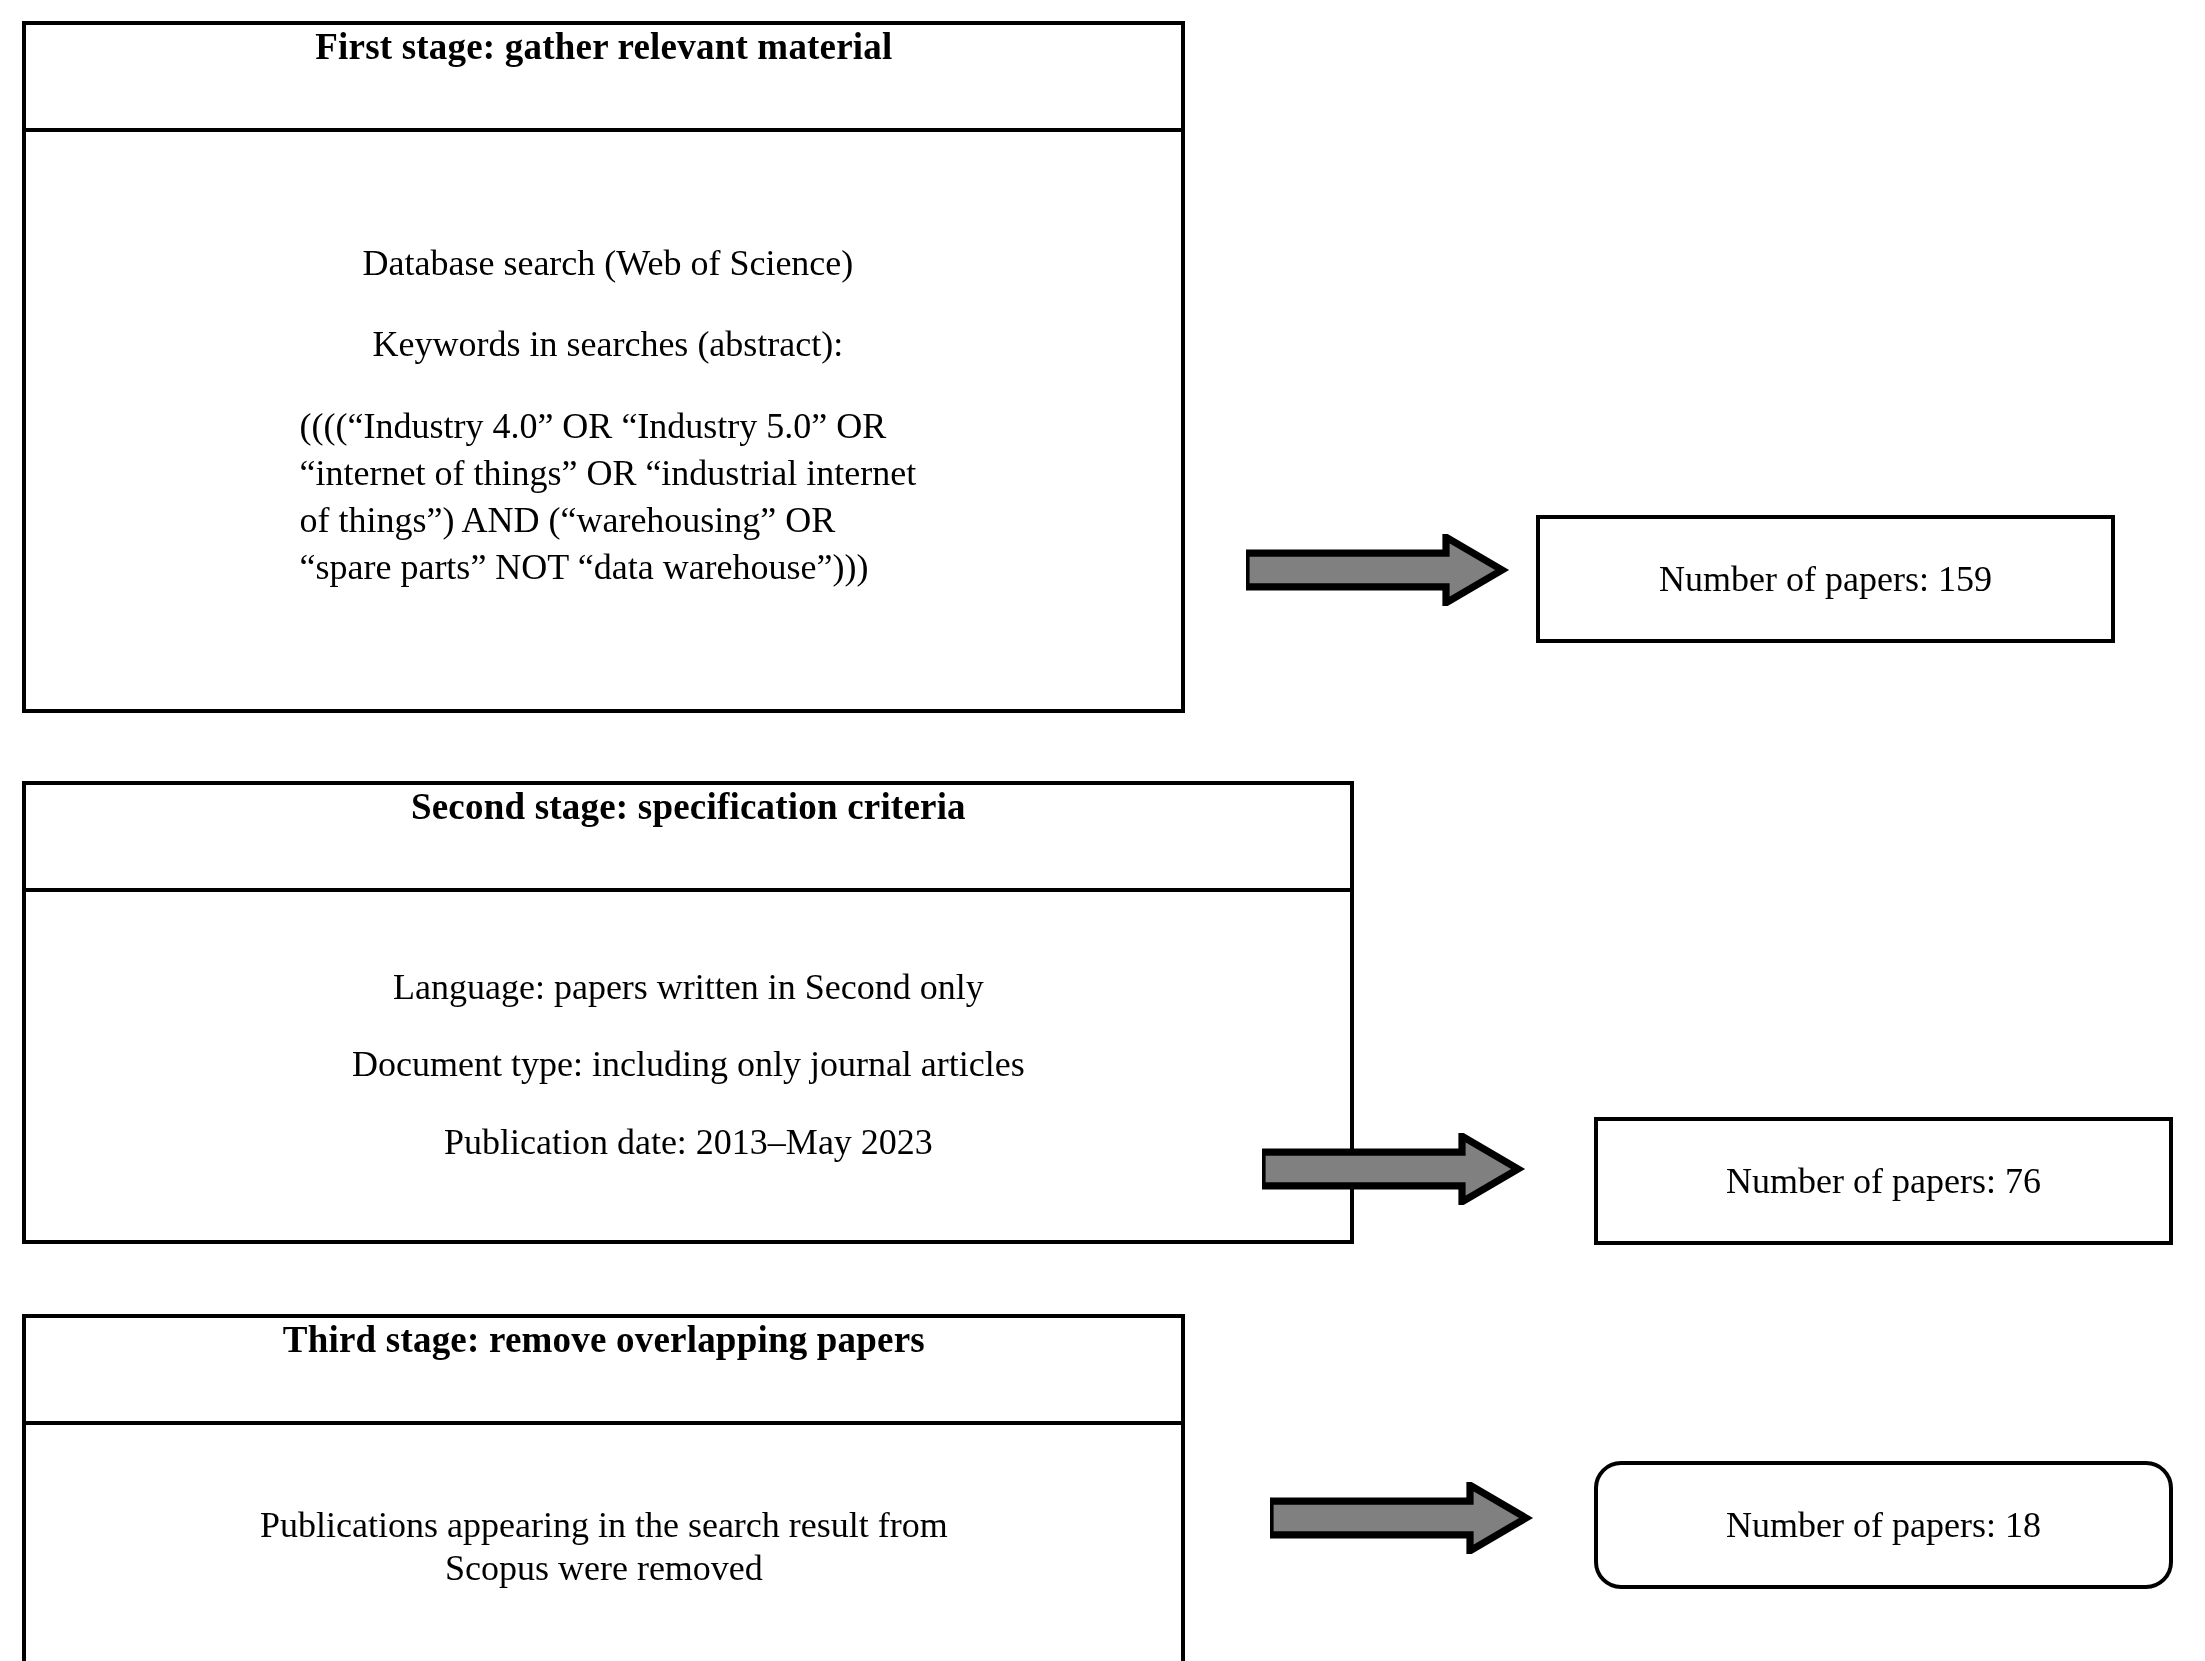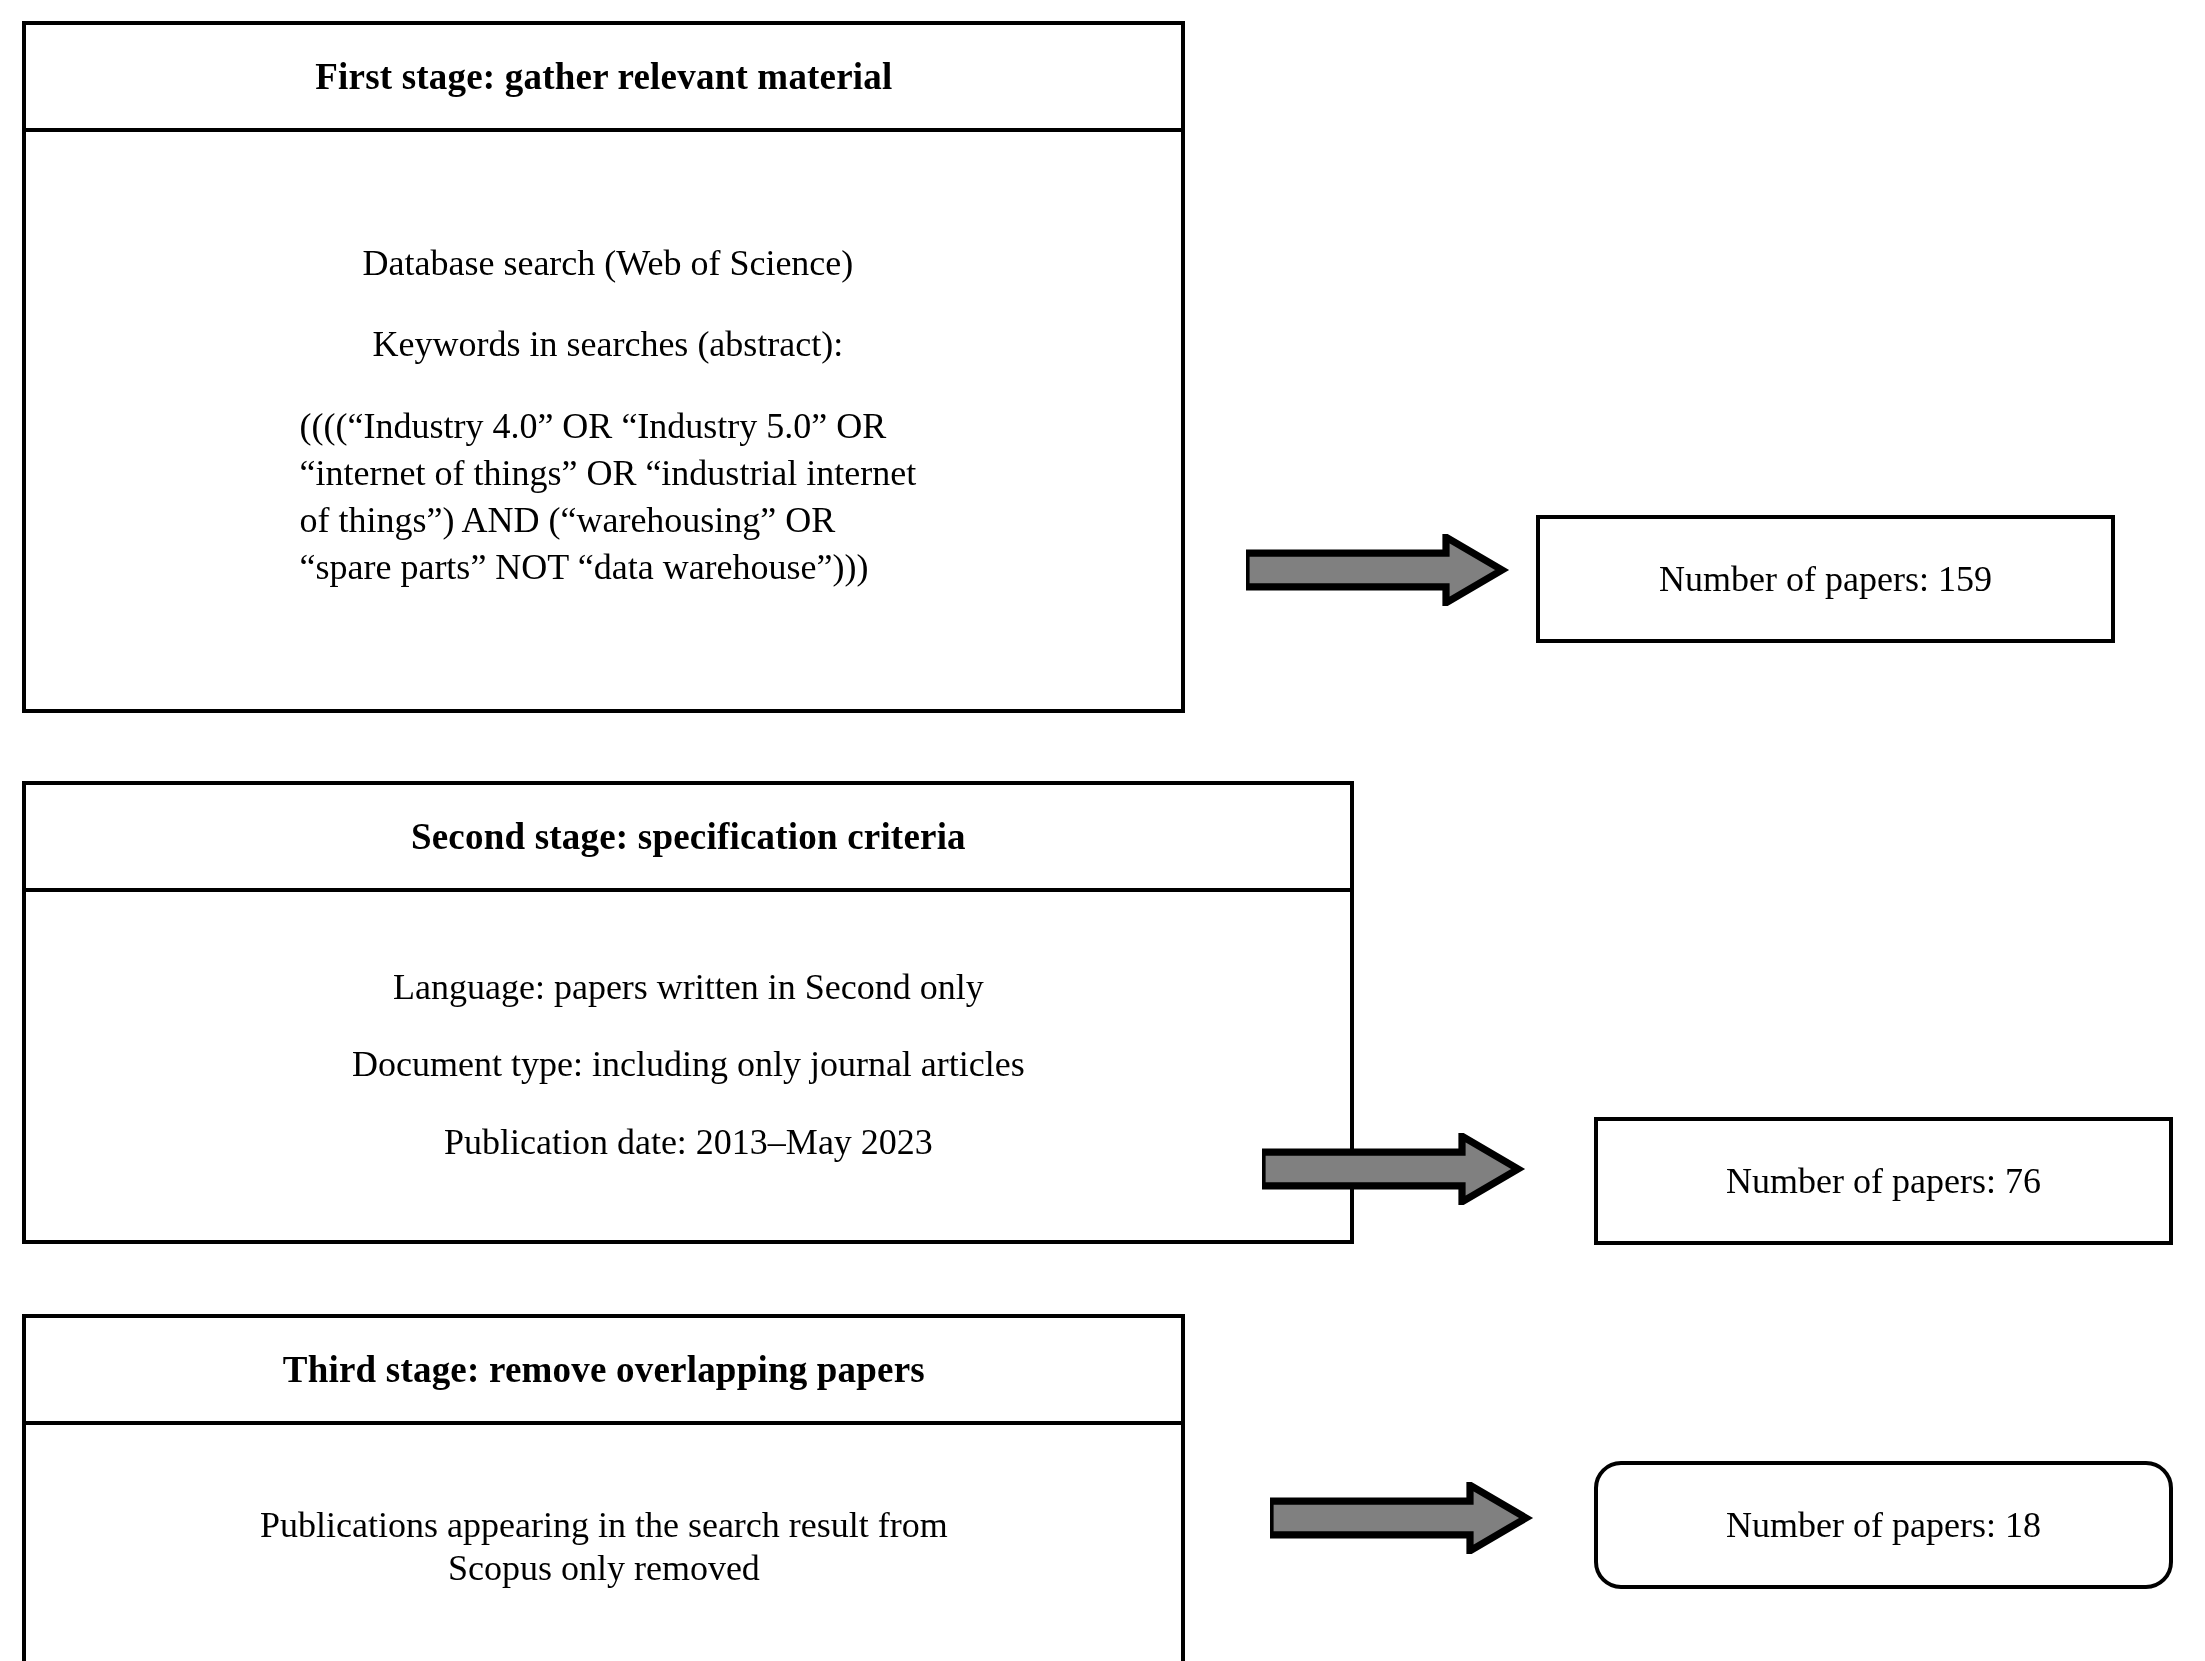--- a/index.html
+++ b/index.html
@@ -28,21 +28,20 @@
     position: absolute;
     box-sizing: border-box;
     border: 4px solid #000000;
     background: #ffffff;
   }
 
   .stage-header {
     box-sizing: border-box;
     border-bottom: 4px solid #000000;
     display: flex;
-    align-items: center;
     justify-content: center;
     text-align: center;
     font-weight: bold;
     font-size: 37px;
     letter-spacing: 0.2px;
   }
 
   .stage-body {
     box-sizing: border-box;
     display: flex;
@@ -137,21 +136,21 @@
   <div class="result-box" style="left:1594px; top:1117px; width:579px; height:128px;">
     <span>Number of papers: 76</span>
   </div>
 
   <div class="stage-box" style="left:22.4px; top:1314px; width:1163px; height:364px;">
     <div class="stage-header" style="height:107px;">
       <span>Third stage: remove overlapping papers</span>
     </div>
     <div class="stage-body" style="height:248px; padding: 3.2px 24px 8px 24px;">
       <div class="body-line">Publications appearing in the search result from</div>
-      <div class="body-line">Scopus only removed</div>
+      <div class="body-line">Scopus were removed</div>
     </div>
   </div>
 
   <svg class="arrow" style="left:1270px; top:1482px; width:264px; height:72px;" viewBox="0 0 330 90" xmlns="http://www.w3.org/2000/svg">
     <polygon points="0,24 250,24 250,4 320,45 250,86 250,66 0,66" fill="#808080" stroke="#000000" stroke-width="9" stroke-linejoin="miter"></polygon>
   </svg>
 
   <div class="result-box" style="left:1594px; top:1461px; width:579px; height:128px;border-radius:27px;">
     <span>Number of papers: 18</span>
   </div>

